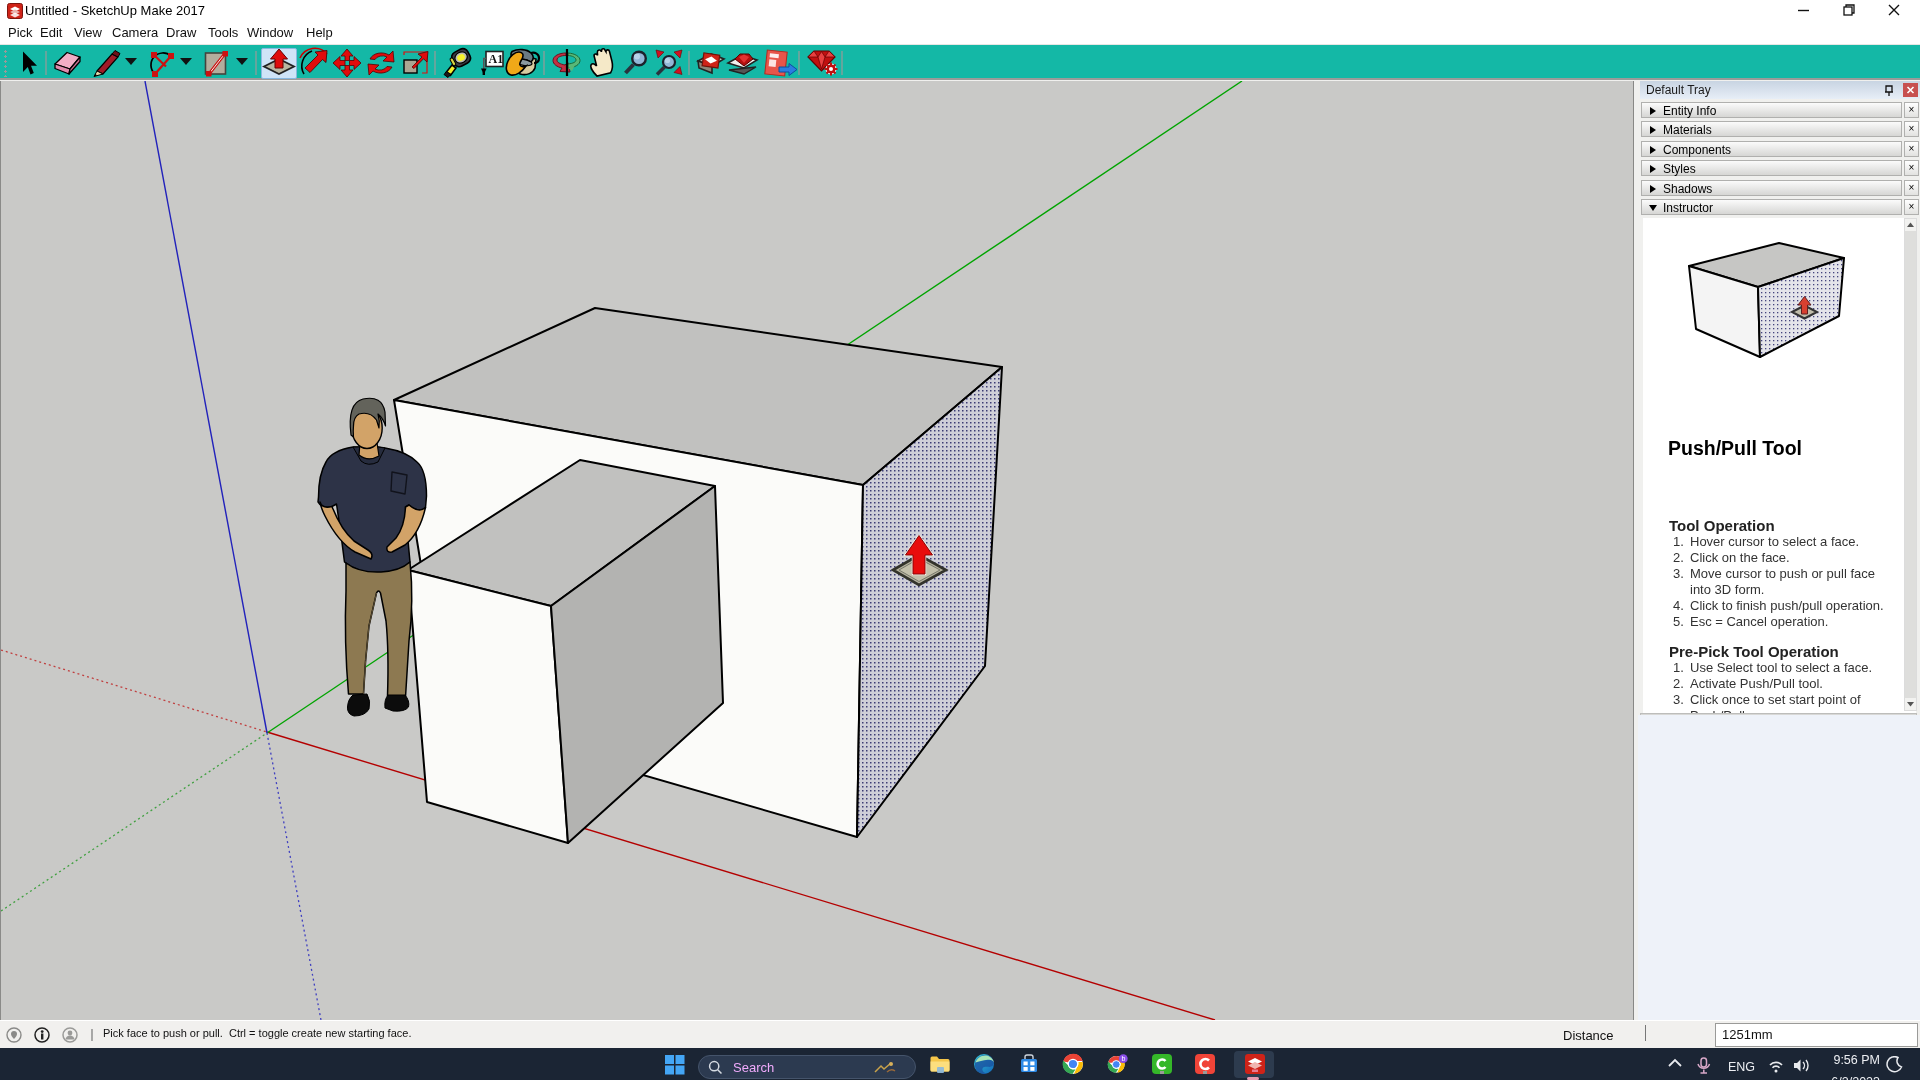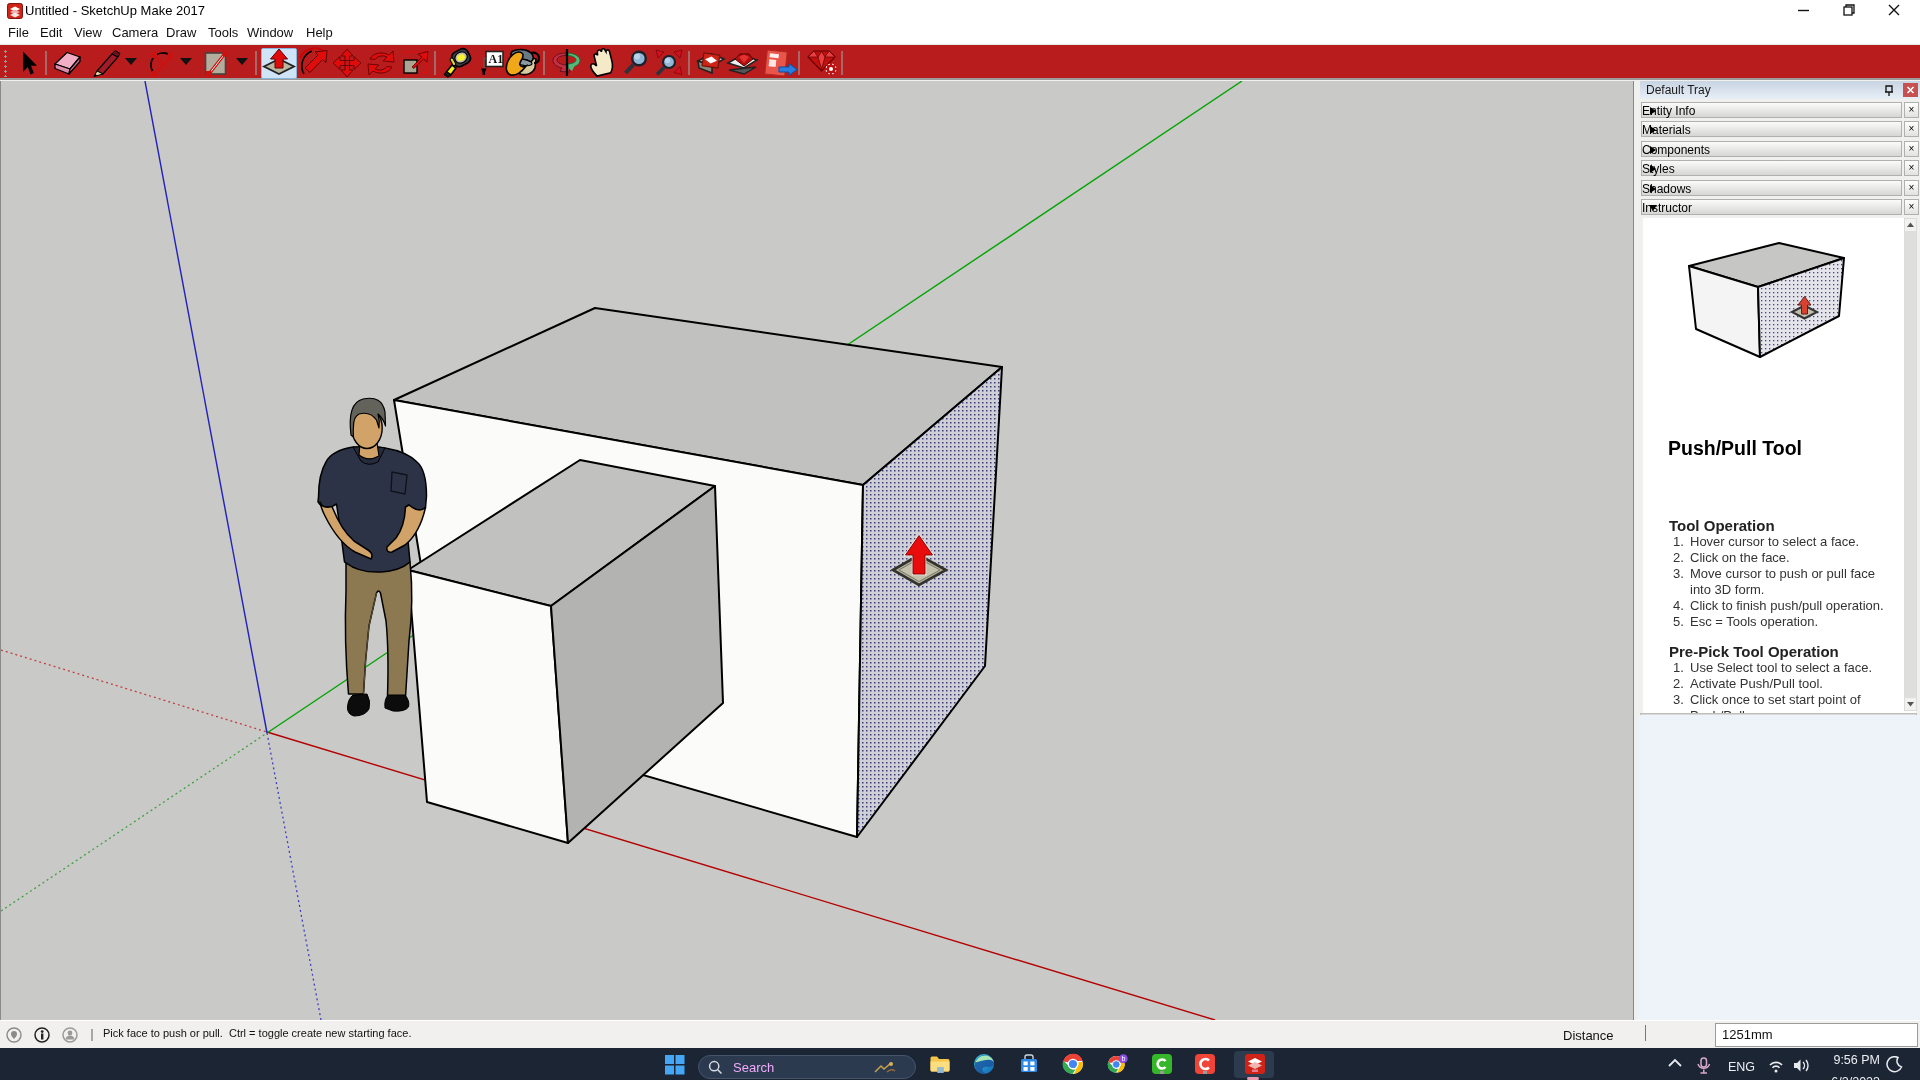--- a/index.html
+++ b/index.html
@@ -7,31 +7,31 @@
   .abs { position:absolute; }
   #app { position:relative; width:1920px; height:1080px; background:#f0f0ee; }
 
   
   #titlebar { left:0; top:0; width:1920px; height:22px; background:#ffffff;padding-left:16px; }
   #titletext { left:25px; top:3px; font-size:13px; color:#000; }
   
   #menubar { left:0; top:22px; width:1920px; height:22px; background:#ffffff; font-size:13px; color:#111; }
   #menubar span { position:absolute; top:3px; }
   
-  #toolbar { left:0; top:44px; width:1920px; height:36px; background:#b91c1c; border-top:1px solid #e6e6e4; border-bottom:2px solid #9b9b99; }
+  #toolbar { left:0; top:44px; width:1920px; height:36px; background:#14b8a6; border-top:1px solid #e6e6e4; border-bottom:2px solid #9b9b99; }
   #ppbtn { position:absolute; left:261px; top:3px; width:36px; height:31px; background:#cfe4f7; border:1px solid #88b8e0; border-radius:2px; }
 
   
   #viewport { left:0; top:81px; width:1633px; height:939px; background:#c9c9c7; border-left:1px solid #8a8a88; }
   
   #gutter { left:1633px; top:81px; width:7px; height:939px; background:#f0f0ee; border-left:1px solid #888886; }
   #tray { left:1640px; top:81px; width:280px; height:939px; background:#f0f0ee; }
   #trayhdr { left:0px; top:0px; width:280px; height:18px; background:linear-gradient(#c8d4e2,#e7eef7); font-size:12px; color:#1a1a1a; padding-left:6px; padding-top:2px; }
   #trayx { left:263px; top:2px; width:15px; height:14px; background:#c75050; }
-  .sect { position:absolute; left:1px; width:261px; height:16px; background:linear-gradient(#fbfbfb,#d6d6d4); border:1px solid #b0b0ae; font-size:12px; color:#000; padding-top:1px; }
+  .sect { position:absolute; left:1px; width:261px; height:16px; background:linear-gradient(#fbfbfb,#d6d6d4); border:1px solid #b0b0ae; font-size:12px; color:#000; padding-left:21px; padding-top:1px; }
   .sx { position:absolute; left:264px; width:15px; height:16px; background:linear-gradient(#ffffff,#e2e2e0); border:1px solid #b0b0ae; color:#000; font-size:10px; text-align:center; line-height:14px; }
   .tri { position:absolute; left:8px; top:4px; width:0; height:0; border-top:4px solid transparent; border-bottom:4px solid transparent; border-left:6px solid #000; }
   #instr { left:3px; top:137px; width:273px; height:640px; background:#ffffff; overflow:hidden; }
   #instrbar { left:264px; top:137px; width:13px; height:493px; background:#f0f0f0; border:1px solid #dcdcdc; }
   #traybottom { position:absolute; left:1638px; top:715px; width:282px; height:305px; background:#eef2f9; }
 
   
   #statusbar { left:0; top:1020px; width:1920px; height:28px; background:#f1f0ee; border-top:1px solid #ffffff; }
   #stattext { left:103px; top:6px; font-size:11px; color:#111; }
   #distlabel { left:1563px; top:7px; font-size:13px; color:#111; }
@@ -55,21 +55,21 @@
     </svg>
     <div class="abs" id="titletext">Untitled - SketchUp Make 2017</div>
     <svg class="abs" style="left:1790px;top:0" width="120" height="22" viewBox="0 0 120 22">
       <line x1="8" y1="10.5" x2="19" y2="10.5" stroke="#111" stroke-width="1.4"></line>
       <rect x="54" y="7" width="8" height="8" fill="none" stroke="#111" stroke-width="1.3"></rect>
       <path d="M56,7 L56,5 L64,5 L64,13 L62,13" fill="none" stroke="#111" stroke-width="1.3"></path>
       <path d="M99,5 L109,15 M109,5 L99,15" stroke="#111" stroke-width="1.4"></path>
     </svg>
   </div>
   <div class="abs" id="menubar">
-    <span style="left:8px">File</span>
+    <span style="left:8px">Pick</span>
       <span style="left:40px">Edit</span>
       <span style="left:74px">View</span>
     <span style="left:112px">Camera</span>
       <span style="left:166px">Draw</span>
       <span style="left:208px">Tools</span>
     <span style="left:247px">Window</span>
       <span style="left:306px">Help</span>
   </div>
   <div class="abs" id="toolbar">
     <div class="abs" style="left:4px;top:4px;width:3px;height:28px;background-image:radial-gradient(circle,#9a9a98 1px,transparent 1.2px);background-size:3px 5px;"></div>
@@ -360,21 +360,21 @@
         <div style="display:flex">
             <span style="width:17px;flex:none">3.</span>
             <span>Move cursor to push or pull face into 3D form.</span>
           </div>
         <div style="display:flex">
             <span style="width:17px;flex:none">4.</span>
             <span>Click to finish push/pull operation.</span>
           </div>
         <div style="display:flex">
             <span style="width:17px;flex:none">5.</span>
-            <span>Esc = Tools operation.</span>
+            <span>Esc = Cancel operation.</span>
           </div>
       </div>
       <div class="abs" style="left:26px;top:425px;font-size:15px;font-weight:bold;color:#222;">Pre-Pick Tool Operation</div>
       <div class="abs" style="left:30px;top:442px;width:222px;font-size:13px;line-height:16px;color:#333;">
         <div style="display:flex">
             <span style="width:17px;flex:none">1.</span>
             <span>Use Select tool to select a face.</span>
           </div>
         <div style="display:flex">
             <span style="width:17px;flex:none">2.</span>

